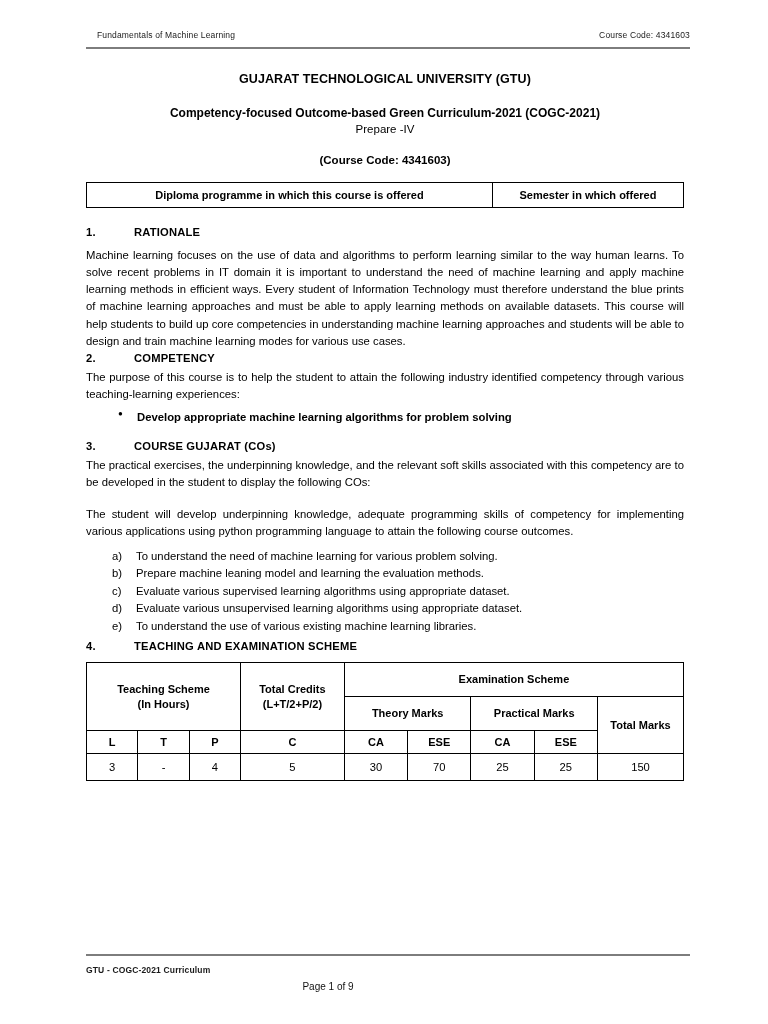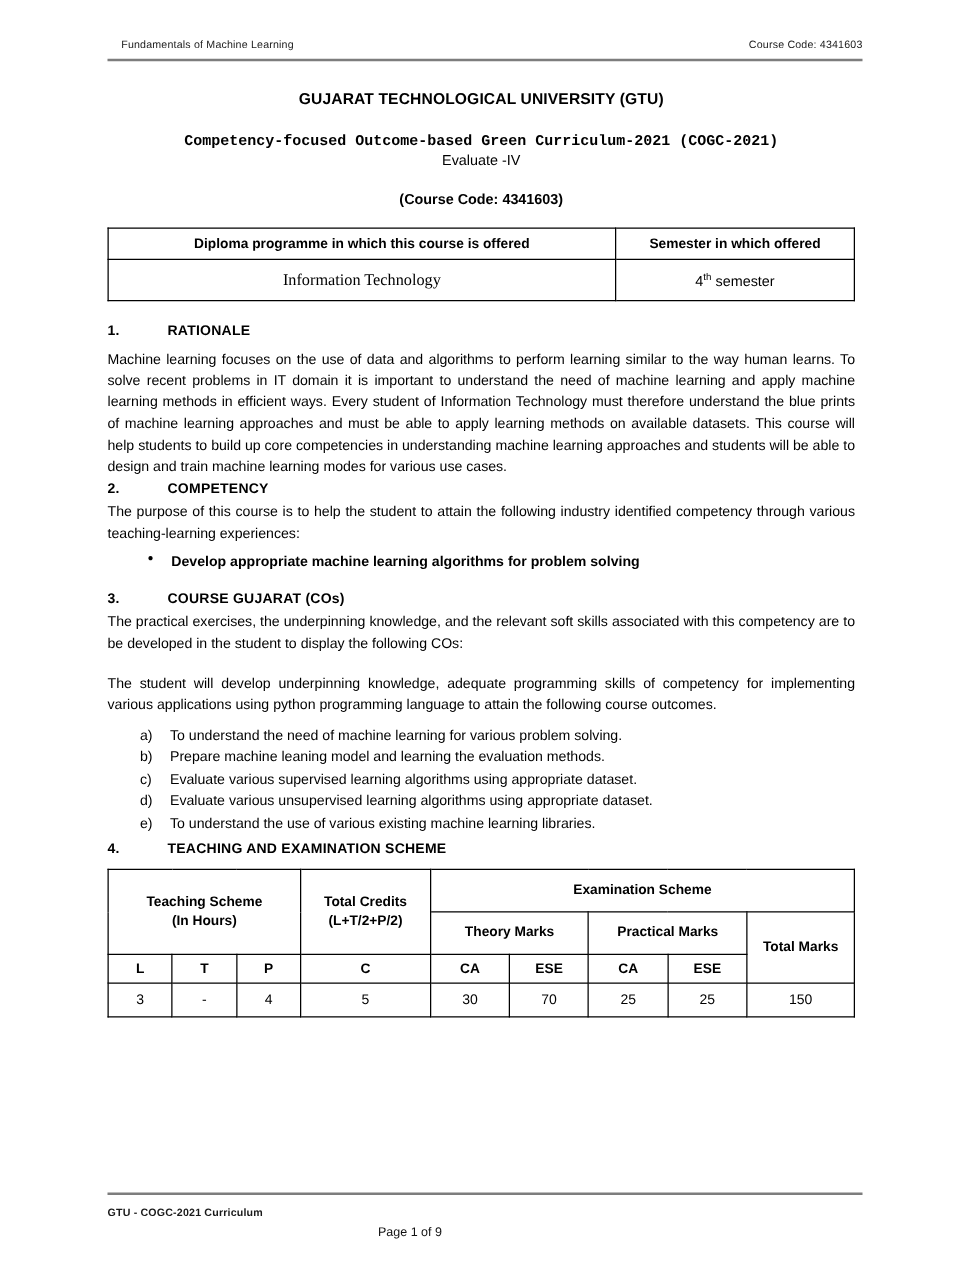--- a/index.html
+++ b/index.html
@@ -63,21 +63,20 @@
   .univ-title {
     font-size: 12.5px;
     font-weight: bold;
     letter-spacing: 0.1px;
     margin: 0 0 20px 0;
   }
   .cogc-title {
     font-size: 12px;
     font-weight: bold;
     margin: 0 0 3px 0;
-    font-family: Liberation Mono, monospace;
   }
   .semester-line {
     font-size: 11.5px;
     font-weight: normal;
     margin: 0 0 19px 0;
   }
   .course-title {
     font-family: "Liberation Serif", serif;
     font-size: 14px;
     font-weight: bold;
@@ -243,32 +242,28 @@
   <div class="running-header">
     <span class="hdr-left">Fundamentals of Machine Learning</span>
     <span class="hdr-right">Course Code: 4341603</span>
   </div>
   <div class="header-rule"></div>
 
   <div class="content">
 
     <div class="univ-title center">GUJARAT TECHNOLOGICAL UNIVERSITY (GTU)</div>
     <div class="cogc-title center">Competency-focused Outcome-based Green Curriculum-2021 (COGC-2021)</div>
-    <div class="semester-line center">Evaluate -IV</div>
+    <div class="semester-line center">Prepare -IV</div>
     <div class="course-code-line center">(Course Code: 4341603)</div>
 
     <table class="doc-table prog-table">
       <tbody>
           <tr>
         <th style="width:68%">Diploma programme in which this course is offered</th>
         <th style="width:32%">Semester in which offered</th>
-      </tr>
-      <tr>
-        <td class="serif">Information Technology</td>
-        <td class="sem"><span>4</span><sup>th</sup><span> semester</span></td>
       </tr>
     </tbody>
       </table>
 
     <div class="sec-head">
       <span class="num">1.</span>
       <span class="txt">RATIONALE</span>
     </div>
     <div class="gap-s"></div>
     <div class="para just-all">Machine learning focuses on the use of data and algorithms to perform learning similar to the way human learns. To solve recent problems in IT domain it is important to understand the need of machine learning and apply machine learning methods in efficient ways. Every student of Information Technology must therefore understand the blue prints of machine learning approaches and must be able to apply learning methods on available datasets. This course will help students to build up core competencies in understanding machine learning approaches and students will be able to design and train machine learning modes for various use cases.</div>

